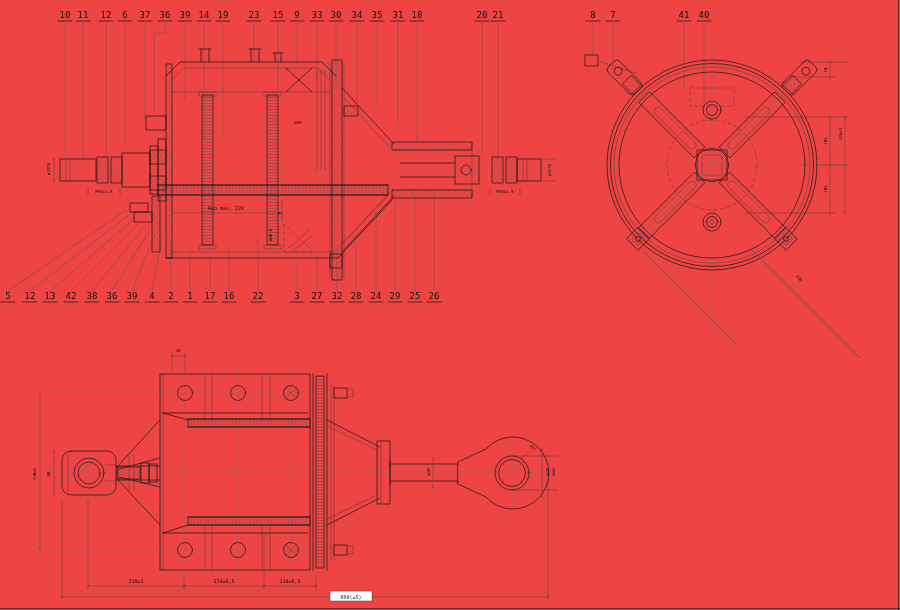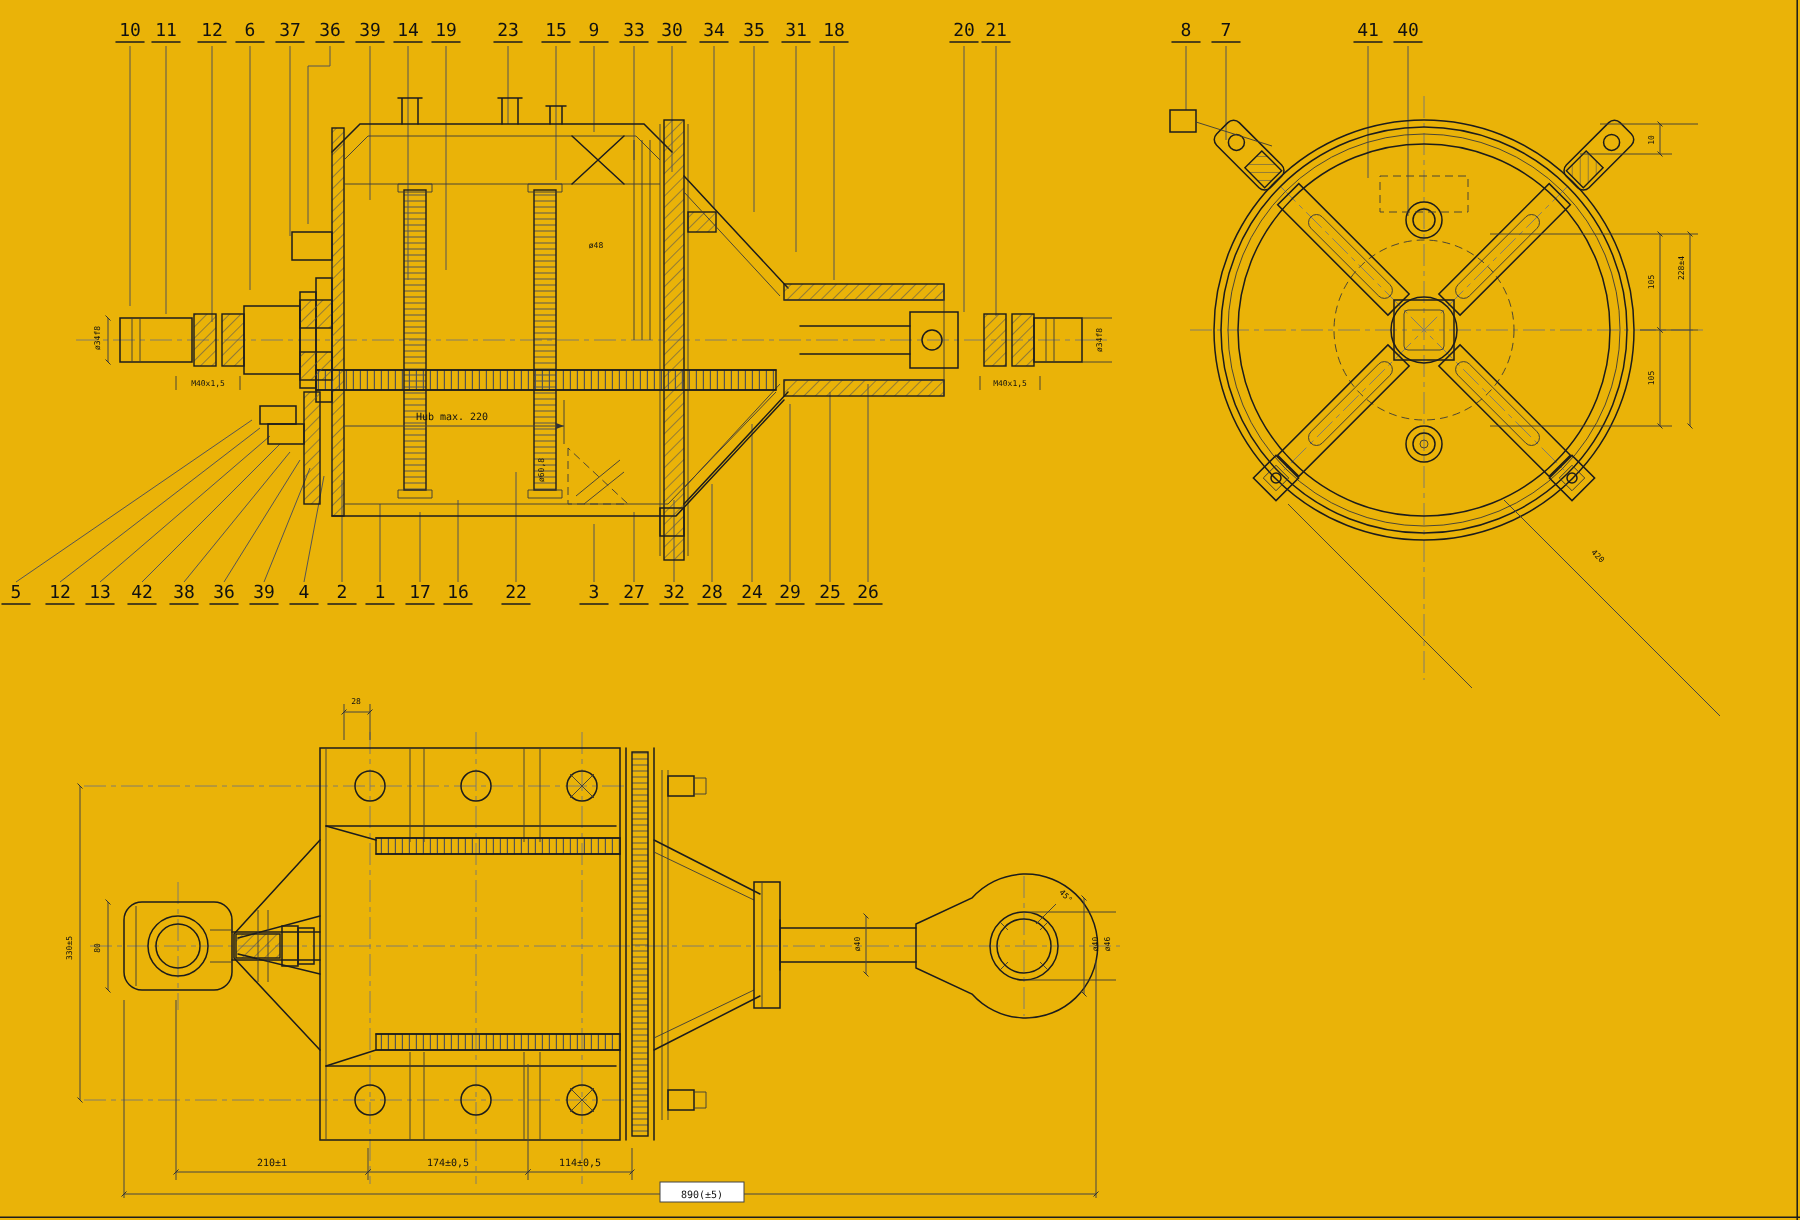--- a/index.html
+++ b/index.html
@@ -1,16 +1,16 @@
 <!DOCTYPE html>
 <html><head>
 <meta charset="utf-8">
 <style>
   html,body{margin:0;padding:0;background:#e8e8e8;}
-  .sheet{position:relative;width:900px;height:610px;background:#eab308;overflow:hidden;
+  .sheet{position:relative;width:900px;height:610px;background:#ef4444;overflow:hidden;
          font-family:"DejaVu Sans Mono","Liberation Mono",monospace;}
   svg{position:absolute;left:0;top:0;}
   .ln{fill:none;stroke:#1c1c1c;stroke-width:.75;stroke-linecap:round;}
   .lnf{stroke:#1c1c1c;stroke-width:.7;}
   .lt{fill:none;stroke:#3a3a3a;stroke-width:.45;}
   .cl{fill:none;stroke:#777;stroke-width:.45;stroke-dasharray:11 2.5 2.5 2.5;}
   .dm{fill:none;stroke:#444;stroke-width:.5;}
   .ld{fill:none;stroke:#555;stroke-width:.5;}
   .dsh{stroke-dasharray:4 2.5;}
   .tk2{marker-start:url(#tk);marker-end:url(#tk);}

